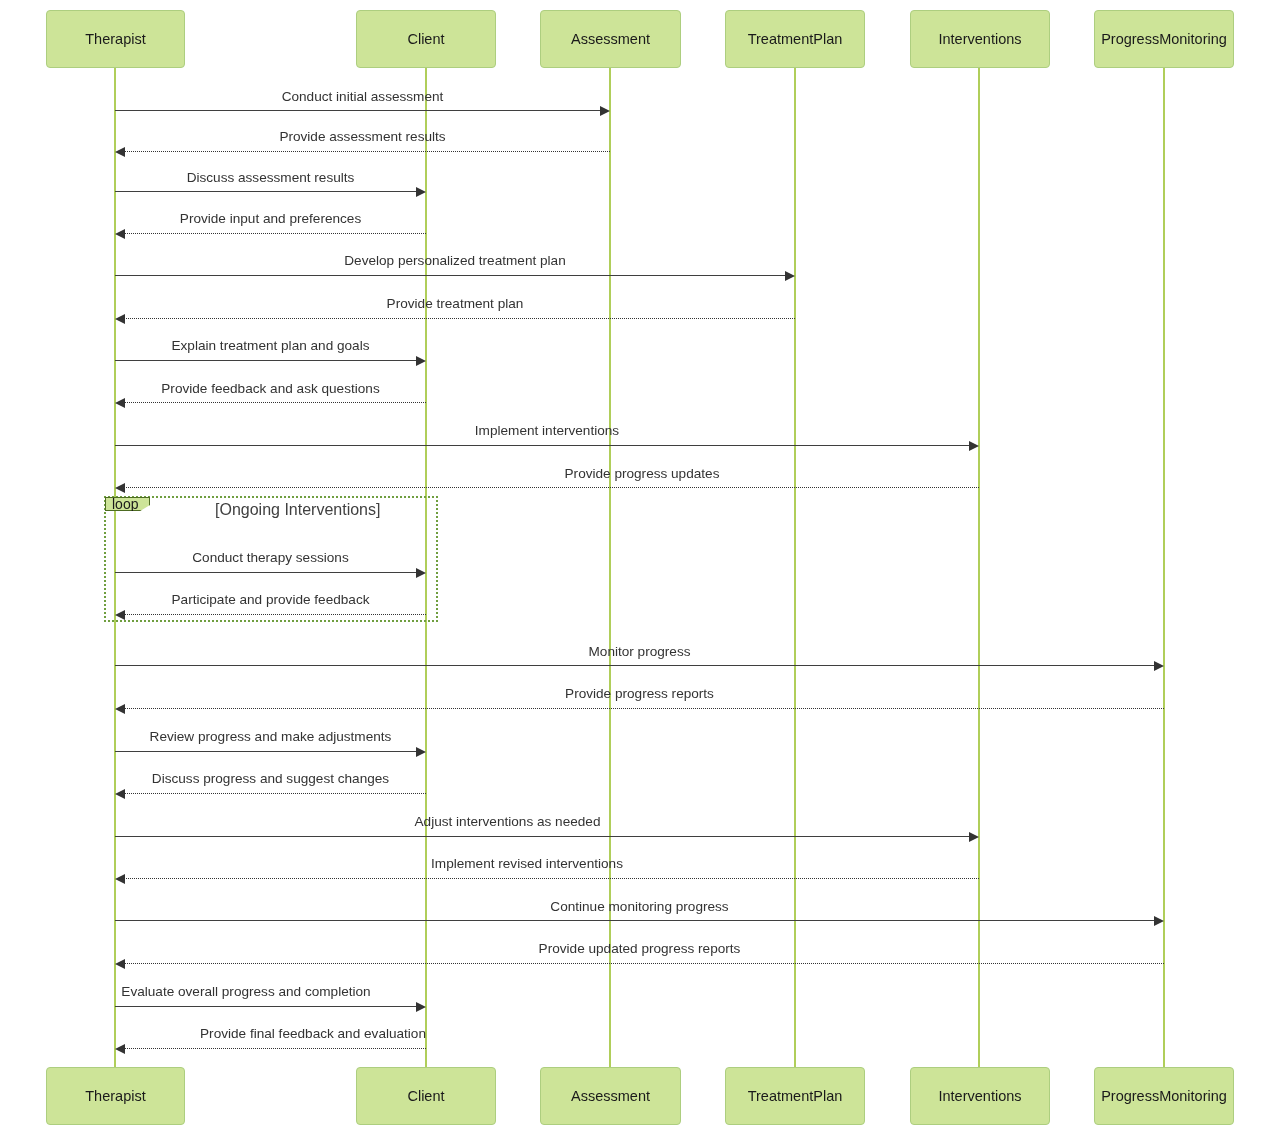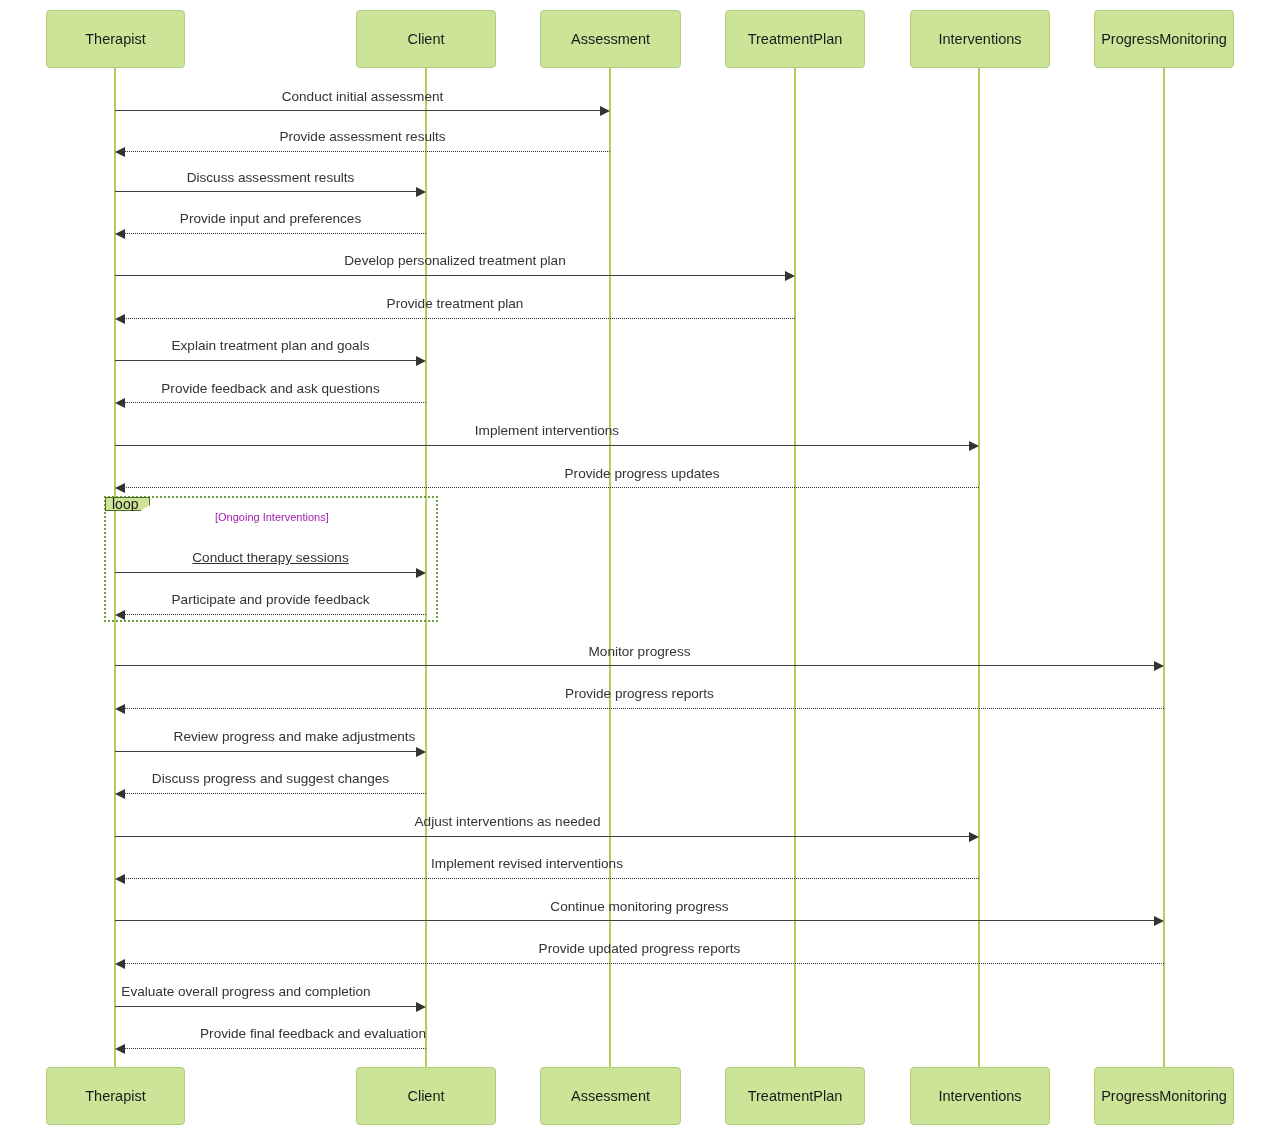--- a/index.html
+++ b/index.html
@@ -83,26 +83,25 @@
     font-size: 14px;
     font-family: "Liberation Sans", sans-serif;
     display: flex;
     align-items: center;
     padding-left: 6px;
     line-height: 1;
     clip-path: polygon(0 0, 100% 0, 100% 58%, 78% 100%, 0 100%);
   }
   .loop-title {
     position: absolute;
-    font-size: 11px;
-    color: #a21caf;
+    font-size: 16px;
+    color: #404040;
     font-family: "Liberation Sans", sans-serif;
     white-space: nowrap;
     line-height: 1;
-    margin-top: 10px;
   }
 </style>
 </head>
 <body>
 
 <div id="diagram-root">
     <div class="lifeline" style="left: 114px; top: 68px; height: 999px;"></div>
     <div class="lifeline" style="left: 425px; top: 68px; height: 999px;"></div>
     <div class="lifeline" style="left: 609px; top: 68px; height: 999px;"></div>
     <div class="lifeline" style="left: 794px; top: 68px; height: 999px;"></div>
@@ -136,33 +135,33 @@
     <div class="arrow-head left" style="top: 397.5px; left: 115px;"></div>
     <div class="msg-label" style="left: 115px; width: 311px; top: 382px;">Provide feedback and ask questions</div>
     <div class="msg-line" style="left: 115px; top: 445px; width: 856px;"></div>
     <div class="arrow-head right" style="top: 440.5px; left: 969px;"></div>
     <div class="msg-label" style="left: 115px; width: 864px; top: 424px;">Implement interventions</div>
     <div class="msg-line dashed" style="left: 123px; top: 487px; width: 856px;"></div>
     <div class="arrow-head left" style="top: 482.5px; left: 115px;"></div>
     <div class="msg-label" style="left: 130px; width: 1024px; top: 467px;">Provide progress updates</div>
     <div class="msg-line" style="left: 115px; top: 572px; width: 303px;"></div>
     <div class="arrow-head right" style="top: 567.5px; left: 416px;"></div>
-    <div class="msg-label" style="left: 115px; width: 311px; top: 551px; text-decoration: underline;">Conduct therapy sessions</div>
+    <div class="msg-label" style="left: 115px; width: 311px; top: 551px;">Conduct therapy sessions</div>
     <div class="msg-line dashed" style="left: 123px; top: 614px; width: 303px;"></div>
     <div class="arrow-head left" style="top: 609.5px; left: 115px;"></div>
     <div class="msg-label" style="left: 115px; width: 311px; top: 593px;">Participate and provide feedback</div>
     <div class="msg-line" style="left: 115px; top: 665px; width: 1041px;"></div>
     <div class="arrow-head right" style="top: 660.5px; left: 1154px;"></div>
     <div class="msg-label" style="left: 115px; width: 1049px; top: 645px;">Monitor progress</div>
     <div class="msg-line dashed" style="left: 123px; top: 708px; width: 1041px;"></div>
     <div class="arrow-head left" style="top: 703.5px; left: 115px;"></div>
     <div class="msg-label" style="left: 115px; width: 1049px; top: 687px;">Provide progress reports</div>
     <div class="msg-line" style="left: 115px; top: 751px; width: 303px;"></div>
     <div class="arrow-head right" style="top: 746.5px; left: 416px;"></div>
-    <div class="msg-label" style="left: 115px; width: 311px; top: 730px; padding-left: 24px;">Review progress and make adjustments</div>
+    <div class="msg-label" style="left: 115px; width: 311px; top: 730px;">Review progress and make adjustments</div>
     <div class="msg-line dashed" style="left: 123px; top: 793px; width: 303px;"></div>
     <div class="arrow-head left" style="top: 788.5px; left: 115px;"></div>
     <div class="msg-label" style="left: 115px; width: 311px; top: 772px;">Discuss progress and suggest changes</div>
     <div class="msg-line" style="left: 115px; top: 836px; width: 856px;"></div>
     <div class="arrow-head right" style="top: 831.5px; left: 969px;"></div>
     <div class="msg-label" style="left: 115px; width: 785px; top: 815px;">Adjust interventions as needed</div>
     <div class="msg-line dashed" style="left: 123px; top: 878px; width: 856px;"></div>
     <div class="arrow-head left" style="top: 873.5px; left: 115px;"></div>
     <div class="msg-label" style="left: 115px; width: 824px; top: 857px;">Implement revised interventions</div>
     <div class="msg-line" style="left: 115px; top: 920px; width: 1041px;"></div>

